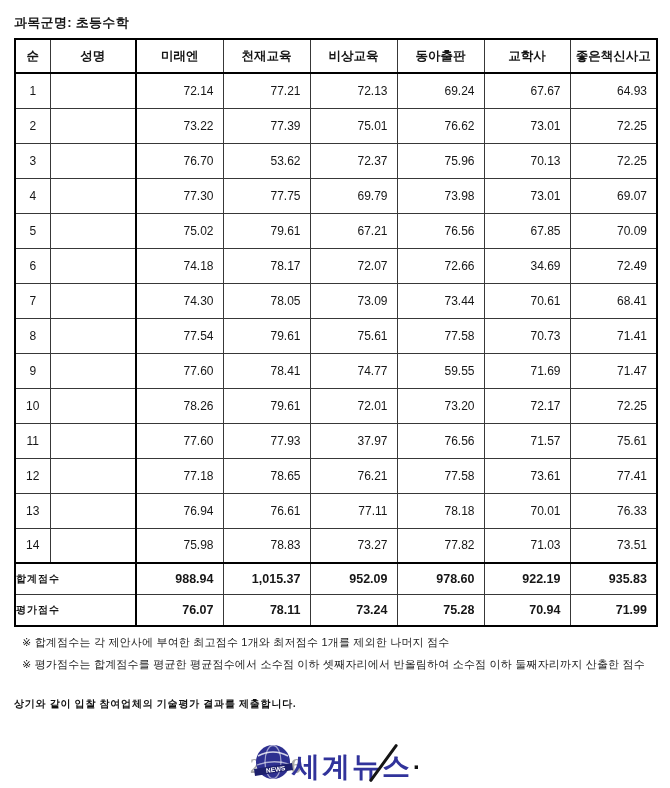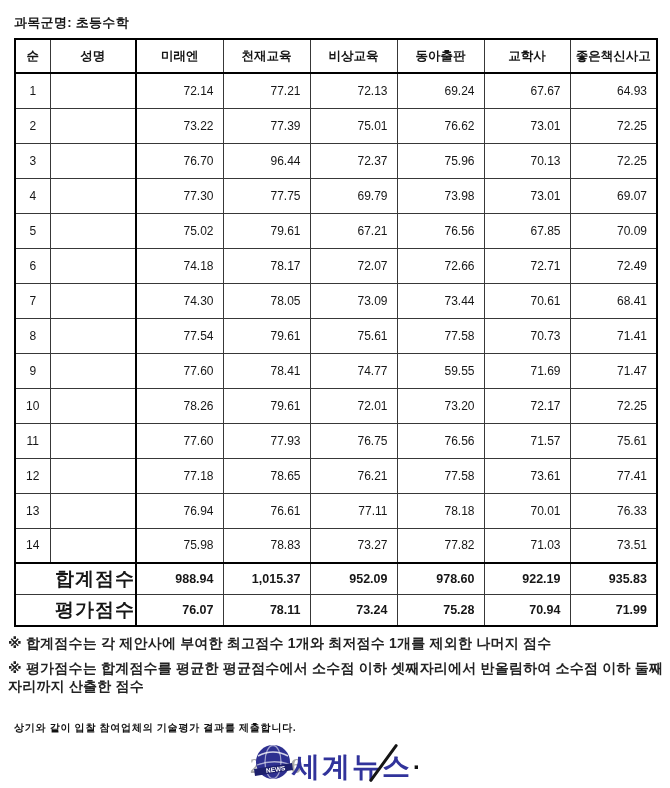--- a/index.html
+++ b/index.html
@@ -14,22 +14,22 @@
     border:2px solid #000;table-layout:fixed;
   }
   th,td{border:1px solid #383838;padding:0;font-size:12px;overflow:hidden;white-space:nowrap;}
   thead th{font-weight:bold;height:32px;font-size:12.5px;border-bottom:2px solid #000;background:#fff;}
   .nm{border-right:2px solid #000;}
   tbody tr.dr{height:35px;}
   td.c{text-align:center;}
   td.r{text-align:right;padding-right:9px;}
   tr.sum td{font-weight:bold;height:30px;font-size:12.5px;}
   tr.total td{border-top:2px solid #000;}
-  tr.sum td.label{text-align:right;font-size:19px;letter-spacing:1px;margin-left:16px;}
-  .foot{margin:8px 0 0 8px;font-size:14px;font-weight:bold;color:#222;letter-spacing:0.2px;}
+  tr.sum td.label{text-align:left;font-size:10px;letter-spacing:1px;margin-left:16px;}
+  .foot{margin:8px 0 0 22px;font-size:11px;font-weight:normal;color:#222;letter-spacing:0.2px;}
   .foot + .foot{margin-top:7px;}
   .statement{
     margin:25px 0 0 14px;font-size:10px;font-weight:bold;
     font-family:"Liberation Serif","DejaVu Serif",serif;letter-spacing:0.8px;color:#111;
   }
   .wm{position:absolute;left:250px;top:741px;width:200px;height:47px;}
   .wm-under{
     position:absolute;left:0px;top:13px;font-size:21px;font-weight:bold;
     font-family:"Liberation Serif","DejaVu Serif",serif;color:#a9a9a9;letter-spacing:3px;
   }
@@ -90,21 +90,21 @@
       <td class="r">77.39</td>
       <td class="r">75.01</td>
       <td class="r">76.62</td>
       <td class="r">73.01</td>
       <td class="r">72.25</td>
     </tr>
     <tr class="dr">
       <td class="c">3</td>
       <td class="nm"></td>
       <td class="r">76.70</td>
-      <td class="r">96.44</td>
+      <td class="r">53.62</td>
       <td class="r">72.37</td>
       <td class="r">75.96</td>
       <td class="r">70.13</td>
       <td class="r">72.25</td>
     </tr>
     <tr class="dr">
       <td class="c">4</td>
       <td class="nm"></td>
       <td class="r">77.30</td>
       <td class="r">77.75</td>
@@ -123,21 +123,21 @@
       <td class="r">67.85</td>
       <td class="r">70.09</td>
     </tr>
     <tr class="dr">
       <td class="c">6</td>
       <td class="nm"></td>
       <td class="r">74.18</td>
       <td class="r">78.17</td>
       <td class="r">72.07</td>
       <td class="r">72.66</td>
-      <td class="r">72.71</td>
+      <td class="r">34.69</td>
       <td class="r">72.49</td>
     </tr>
     <tr class="dr">
       <td class="c">7</td>
       <td class="nm"></td>
       <td class="r">74.30</td>
       <td class="r">78.05</td>
       <td class="r">73.09</td>
       <td class="r">73.44</td>
       <td class="r">70.61</td>
@@ -171,21 +171,21 @@
       <td class="r">72.01</td>
       <td class="r">73.20</td>
       <td class="r">72.17</td>
       <td class="r">72.25</td>
     </tr>
     <tr class="dr">
       <td class="c">11</td>
       <td class="nm"></td>
       <td class="r">77.60</td>
       <td class="r">77.93</td>
-      <td class="r">76.75</td>
+      <td class="r">37.97</td>
       <td class="r">76.56</td>
       <td class="r">71.57</td>
       <td class="r">75.61</td>
     </tr>
     <tr class="dr">
       <td class="c">12</td>
       <td class="nm"></td>
       <td class="r">77.18</td>
       <td class="r">78.65</td>
       <td class="r">76.21</td>

